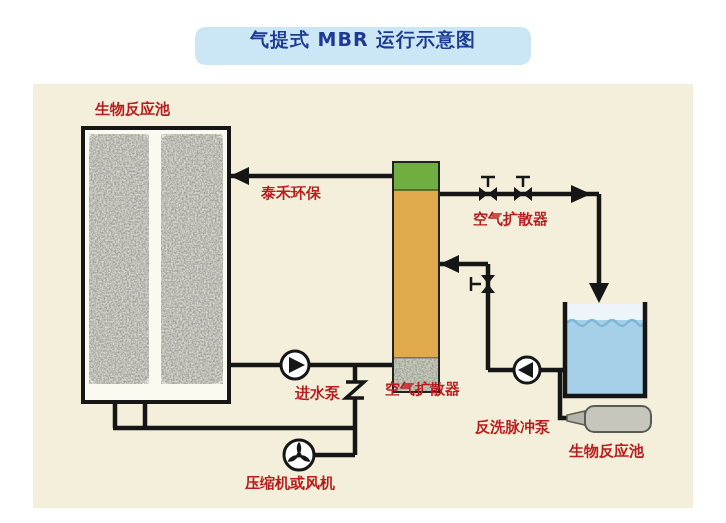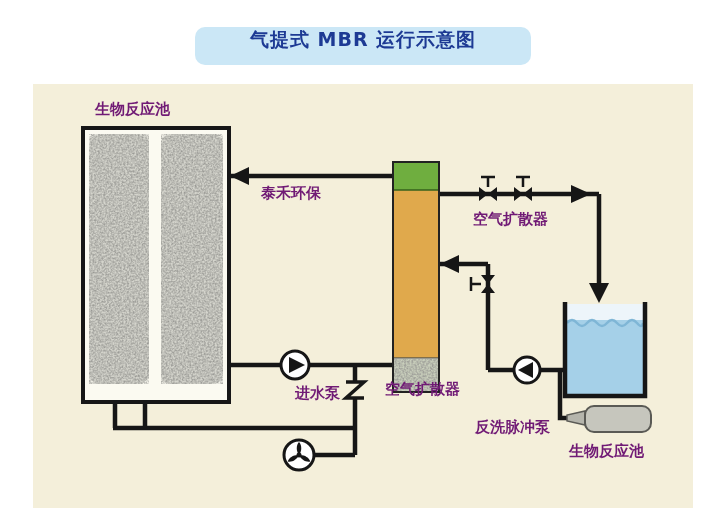--- a/index.html
+++ b/index.html
@@ -3,21 +3,21 @@
 <meta charset="utf-8">
 <style>
   html,body{margin:0;padding:0;background:#ffffff;}
   .page{position:relative;width:726px;height:523px;background:#ffffff;overflow:hidden;
         font-family:"DejaVu Sans","Liberation Sans",sans-serif;}
   .title-banner{position:absolute;left:50%;transform:translateX(-50%);top:27px;
         width:336px;height:38px;background:var(--banner-bg,#cbe7f6);border-radius:10px;
         display:flex;align-items:flex-start;justify-content:center;}
   .title-banner span{color:var(--banner-text,#1d3a94);font-weight:bold;font-size:19px;letter-spacing:1px;}
   .diagram{position:absolute;left:33px;top:84px;width:660px;height:424px;background:var(--background,#f4efda);}
-  .lbl{position:absolute;color:#701a75;font-weight:bold;font-size:15px;white-space:nowrap;}
+  .lbl{position:absolute;color:#b91c1c;font-weight:bold;font-size:15px;white-space:nowrap;}
   .watermark{position:absolute;right:4px;bottom:6px;display:flex;align-items:center;gap:4px;
         color:#9a9a9a;font-size:15px;font-weight:bold;}
   
   .pipe{stroke:var(--pipe,#161616);stroke-width:4.5;fill:none;}
   .arrow{fill:var(--pipe,#161616);stroke:none;}
   .valve{fill:var(--pipe,#161616);stroke:none;}
   .valve-stem{stroke:var(--pipe,#161616);stroke-width:2.5;fill:none;}
   .pump-circle{fill:#ffffff;stroke:var(--pipe,#161616);stroke-width:3;}
   .pump-glyph{fill:var(--pipe,#161616);stroke:none;}
   .tank-outline{fill:none;stroke:var(--pipe,#161616);stroke-width:4;}
@@ -124,19 +124,20 @@
       <polygon class="arrow" points="566,219 556,199 576,199"></polygon>
       <polygon class="arrow" points="407,180 426,171 426,189"></polygon>
     </svg>
 
     
     <div class="lbl" style="left:62px;top:16px">生物反应池</div>
     <div class="lbl" style="left:228px;top:100px">泰禾环保</div>
     <div class="lbl" style="left:440px;top:126px">空气扩散器</div>
     <div class="lbl" style="left:352px;top:296px">空气扩散器</div>
     <div class="lbl" style="left:262px;top:300px">进水泵</div>
+    <div class="lbl" style="left:212px;top:390px">压缩机或风机</div>
     <div class="lbl" style="left:442px;top:334px">反洗脉冲泵</div>
     <div class="lbl" style="left:536px;top:358px">生物反应池</div>
 
     
 
   </div>
 </div>
 
 </body></html>

